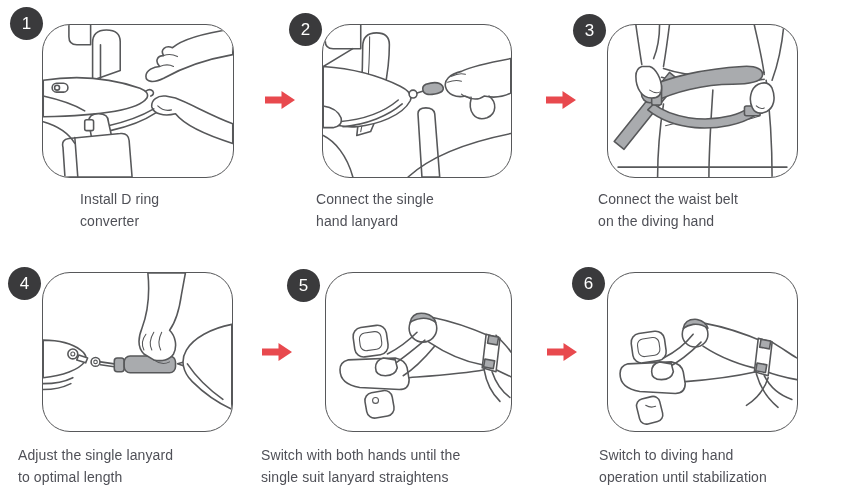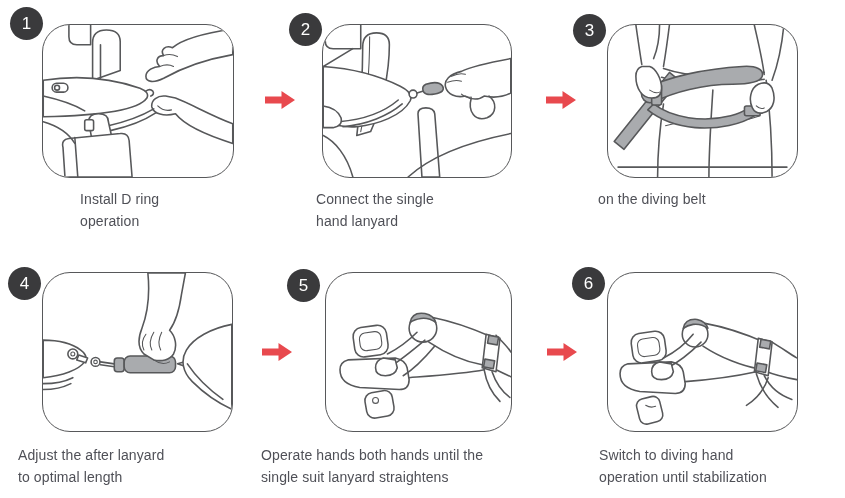--- a/index.html
+++ b/index.html
@@ -75,21 +75,21 @@
       <path class="fw" d="M46,98 Q46,90 56,90 Q66,90 66,98 L70,116 L50,120 Z"></path>
       <rect class="fw" x="42" y="96" width="9" height="11" rx="2"></rect>
 
       <path class="fw" d="M20,124 Q18,116 26,115 L78,110 Q86,109 87,117 L90,154 L22,154 Z"></path>
       <path d="M32,114 L35,154"></path>
       <path d="M0,98 C14,102 26,110 32,120"></path>
     </svg>
   </div>
   <div class="caption" style="left:80px;top:189px">
     <div>Install D ring</div>
-    <div>operation</div>
+    <div>converter</div>
   </div>
 
   <svg class="arrow" style="left:265px;top:91px" viewBox="0 0 30 18" aria-hidden="true">
     <path d="M0,5.5 H16.5 V0 L30,9 L16.5,18 V12.5 H0 Z"></path>
   </svg>
 
   <div class="badge" style="left:289px;top:13px">
     <span>2</span>
   </div>
   <div class="panel" style="left:322px;top:24px;width:190px;height:154px">
@@ -162,21 +162,22 @@
       <rect class="fg" x="44" y="60" width="10" height="21" rx="2"></rect>
       <rect class="fg" x="138" y="82" width="16" height="10" rx="2"></rect>
 
       <path class="fw" d="M34,42 Q28,44 28,52 C28,64 34,74 44,74 Q54,74 54,64 C54,54 48,44 42,42 Z"></path>
       <path class="thin" d="M42,66 q6,4 10,2"></path>
       <path class="fw" d="M152,60 Q162,56 166,64 C170,74 168,84 160,88 Q150,92 146,84 C142,76 144,64 152,60 Z"></path>
       <path class="thin" d="M150,82 q4,4 8,2"></path>
     </svg>
   </div>
   <div class="caption" style="left:598px;top:189px">
-    <div>on the diving belt</div>
+    <div>Connect the waist belt</div>
+    <div>on the diving hand</div>
   </div>
 
   <div class="badge" style="left:8px;top:267px">
     <span>4</span>
   </div>
   <div class="panel" style="left:42px;top:272px;width:191px;height:160px">
     <svg class="art" viewBox="0 0 191 160" aria-hidden="true">
 
       <path class="fw" d="M0,68 C16,68 30,72 38,78 Q46,84 42,90 C36,98 20,104 0,106 Z"></path>
       <path d="M0,112 C10,112 22,110 30,106"></path>
@@ -199,21 +200,21 @@
       <path class="thin" d="M120,60 q-5,10 -1,18"></path>
       <path class="thin" d="M112,88 q8,6 16,2"></path>
 
       <path class="fw" d="M136,92 l14,-4 l-2,8 Z"></path>
 
       <path class="fw" d="M191,52 C170,56 152,66 145,78 C139,88 141,100 151,110 C163,122 178,132 191,138 Z"></path>
       <path d="M146,92 C154,104 168,118 182,128"></path>
     </svg>
   </div>
   <div class="caption" style="left:18px;top:445px">
-    <div>Adjust the after lanyard</div>
+    <div>Adjust the single lanyard</div>
     <div>to optimal length</div>
   </div>
 
   <svg class="arrow" style="left:262px;top:343px" viewBox="0 0 30 18" aria-hidden="true">
     <path d="M0,5.5 H16.5 V0 L30,9 L16.5,18 V12.5 H0 Z"></path>
   </svg>
 
   <div class="badge" style="left:287px;top:269px">
     <span>5</span>
   </div>
@@ -243,21 +244,21 @@
       <path class="fw" d="M162,62 L176,66 L172,100 L158,96 Z"></path>
       <rect class="fg" x="164" y="64" width="10" height="8" transform="rotate(10 169 68)"></rect>
       <rect class="fg" x="160" y="88" width="10" height="8" transform="rotate(10 165 92)"></rect>
       <path d="M168,100 C172,112 178,120 186,126"></path>
       <path d="M160,98 C162,110 168,122 176,130"></path>
 
       <path d="M84,106 C110,104 140,102 160,98"></path>
     </svg>
   </div>
   <div class="caption" style="left:261px;top:445px">
-    <div>Operate hands both hands until the</div>
+    <div>Switch with both hands until the</div>
     <div>single suit lanyard straightens</div>
   </div>
 
   <svg class="arrow" style="left:547px;top:343px" viewBox="0 0 30 18" aria-hidden="true">
     <path d="M0,5.5 H16.5 V0 L30,9 L16.5,18 V12.5 H0 Z"></path>
   </svg>
 
   <div class="badge" style="left:572px;top:267px">
     <span>6</span>
   </div>

